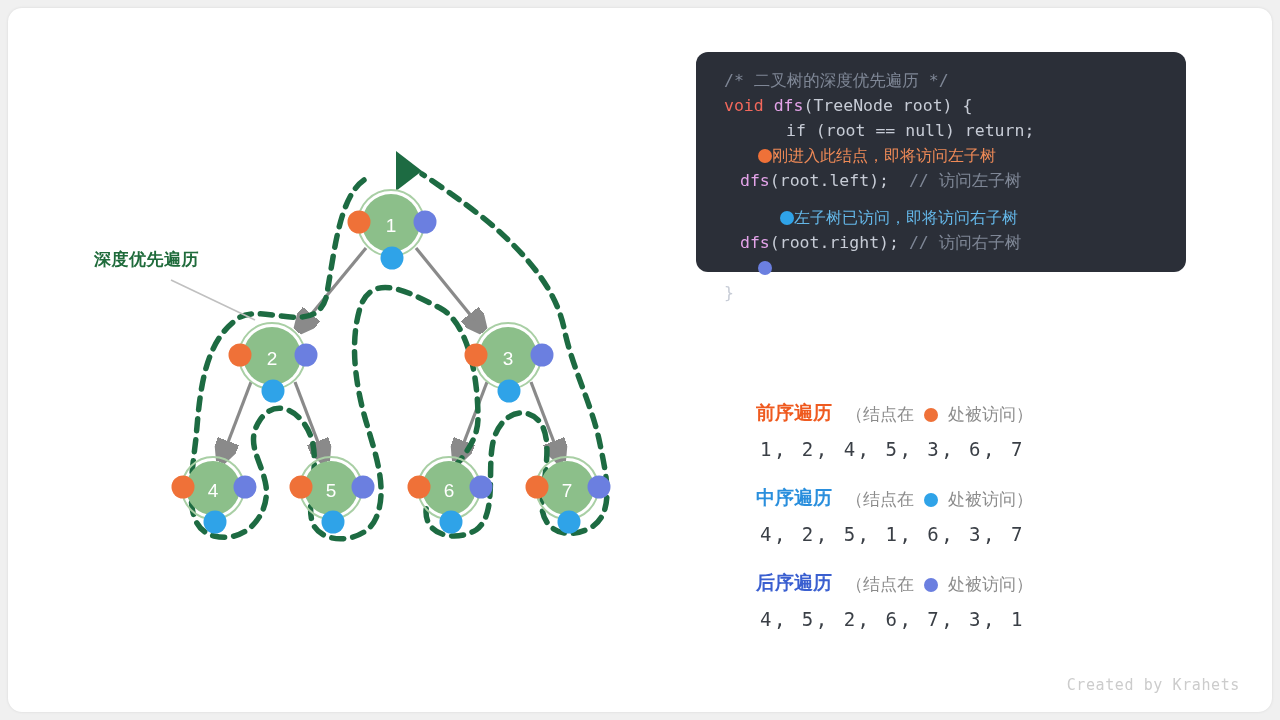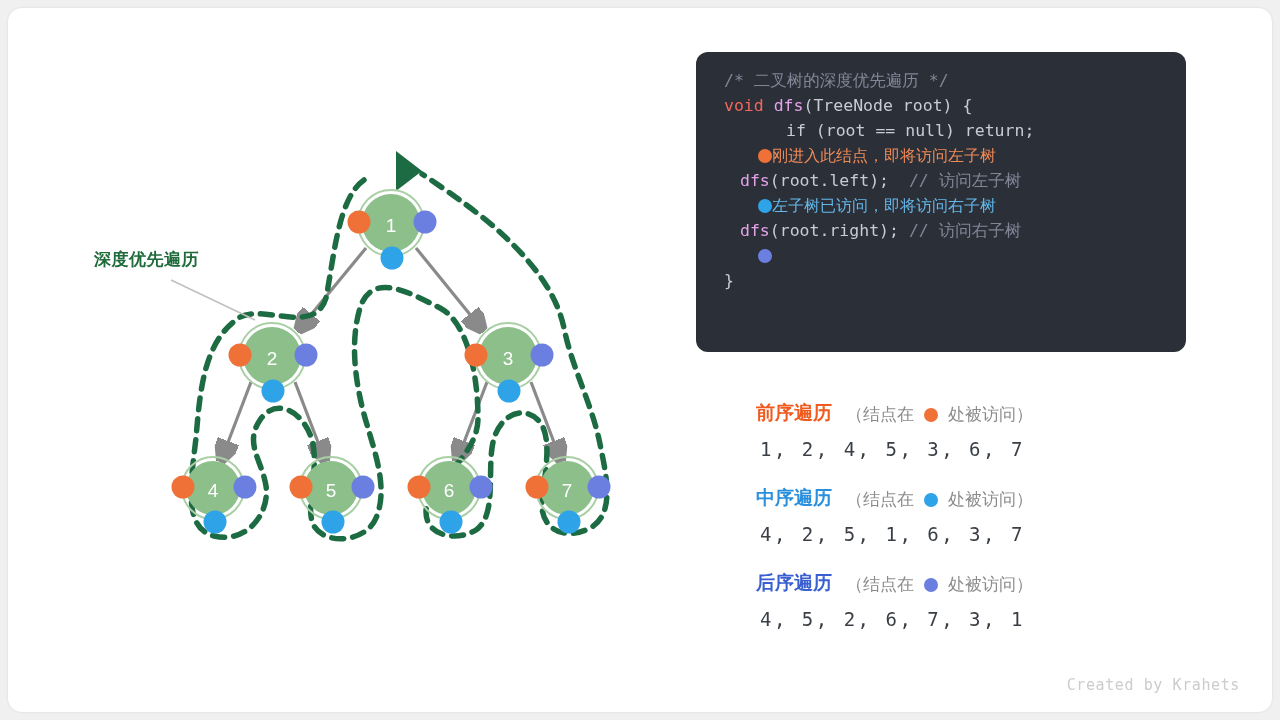--- a/index.html
+++ b/index.html
@@ -25,21 +25,21 @@
     position:absolute;
     font-size:17px;font-weight:bold;
     color:#1f6b3b;
     white-space:nowrap;
     letter-spacing:0.5px;
   }
 
   
   #code-block{
     position:absolute;left:688px;top:44px;
-    width:490px;height:300px;
+    width:490px;height:220px;
     background:#2b2f38;
     border-radius:12px;
     box-sizing:border-box;
     padding:16px 0 0 0;
     font-family:"DejaVu Sans Mono","Liberation Mono",monospace;
     font-size:16.5px;
     line-height:25px;
     color:#c7ccd6;
   }
   .cline{white-space:pre;padding-left:28px;height:25px;display:flex;align-items:center;}
@@ -220,21 +220,21 @@
 
     <div class="cline note" style="padding-left:62px;">
       <span class="dot dot-14 dot-or"></span>
       <span class="note-text t-or">刚进入此结点，即将访问左子树</span>
     </div>
 
     <div class="cline" style="padding-left:44px;">
       <span class="c-fn">dfs</span><span class="c-plain">(root.left);</span><span class="c-plain">  </span><span class="c-comment">// 访问左子树</span>
     </div>
 
-    <div class="cline note" style="padding-left:62px;">
+    <div class="cline note" style="padding-left:84px;margin-top:12px;">
       <span class="dot dot-14 dot-bl"></span>
       <span class="note-text t-bl">左子树已访问，即将访问右子树</span>
     </div>
 
     <div class="cline" style="padding-left:44px;">
       <span class="c-fn">dfs</span><span class="c-plain">(root.right);</span><span class="c-plain"> </span><span class="c-comment">// 访问右子树</span>
     </div>
 
     <div class="cline note" style="padding-left:62px;">
       <span class="dot dot-14 dot-pu"></span>

